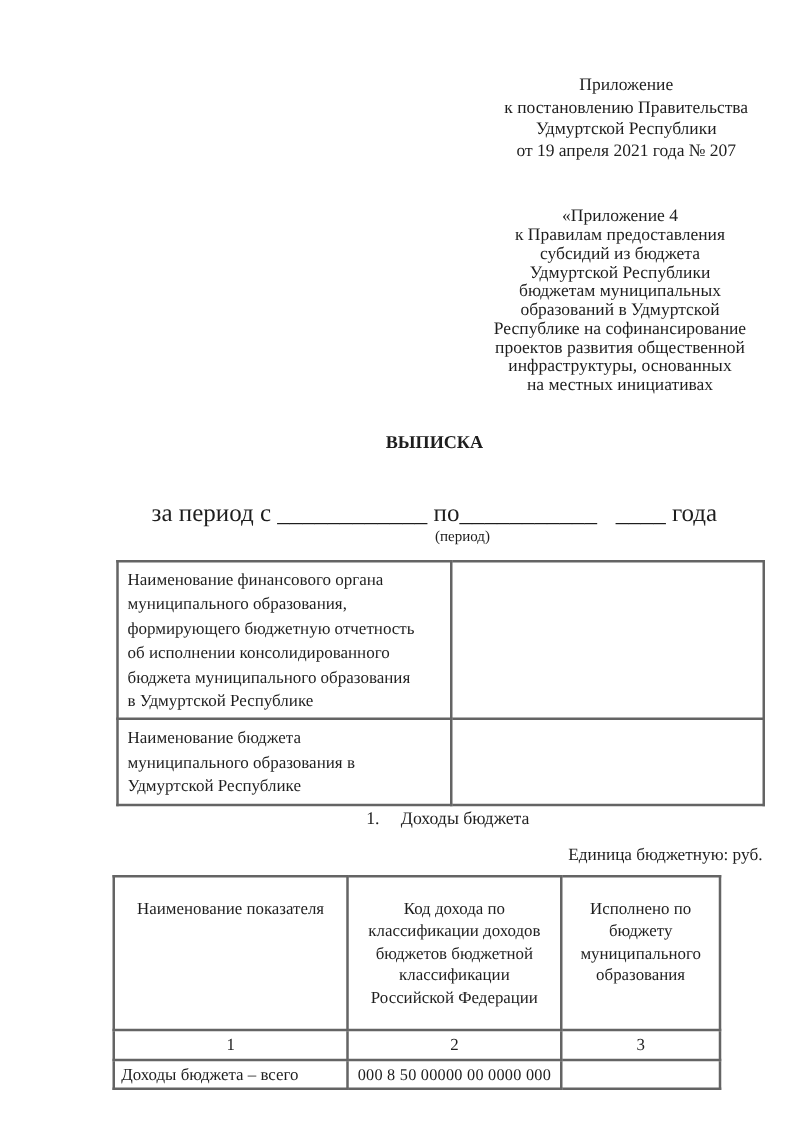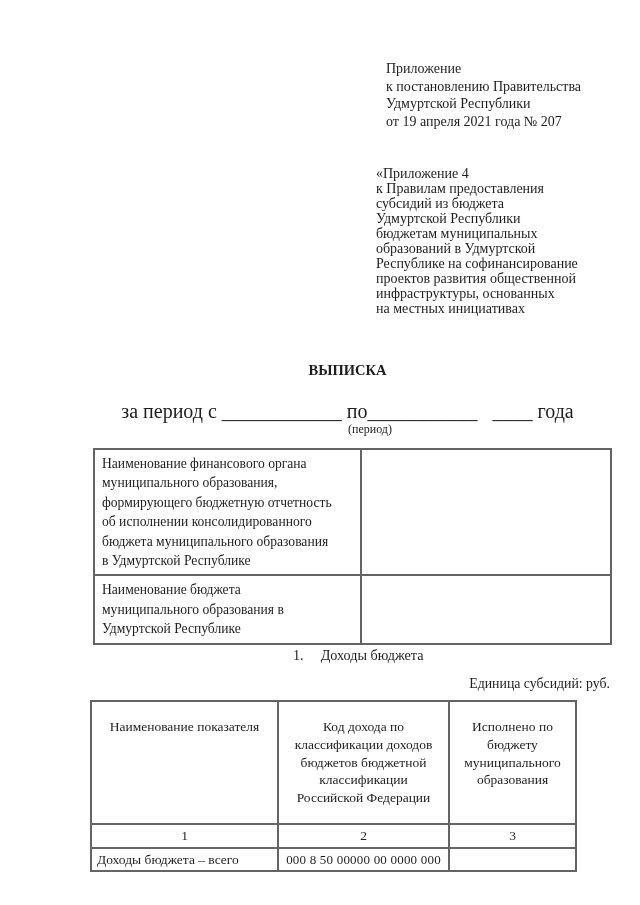--- a/index.html
+++ b/index.html
@@ -9,27 +9,28 @@
     margin:0 auto;
     background:#ffffff;
     font-family:"Liberation Serif","DejaVu Serif",serif;
     color:#1e1e1e;
     overflow:hidden;
   }
   .abs{position:absolute;}
   .pre{white-space:pre-line;}
 
   .hdr-block{
+    text-align:center;
     font-size:14px;
   }
   .b1{top:60px;left:386px;width:230px;line-height:17.6px;}
   .b2{top:166px;left:376px;width:240px;line-height:15px;}
 
   .title-line{left:93px;width:509px;text-align:center;font-weight:bold;font-size:14.5px;}
-  .t-main{top:362px;}
+  .t-main{top:346px;}
   .t-sub{top:380px;}
   .period-line{top:400px;left:93px;width:509px;text-align:center;font-size:20px;white-space:pre;}
   .period-caption{top:422px;left:348px;font-size:12px;}
 
   table{border-collapse:collapse;table-layout:fixed;}
   td{box-sizing:border-box;border:2px solid #646464;}
 
   .info-table{top:448px;left:93px;width:517px;font-size:13.6px;line-height:19.4px;}
   .info-table td{vertical-align:top;padding:4px 8px 4px 7px;font-family:Liberation Serif, serif;}
   .info-table .r1 td{height:118px;}
@@ -95,21 +96,21 @@
       <td></td>
     </tr>
   </tbody>
     </table>
 
   <div class="abs sec-heading">
     <span>1.</span>
     <span>Доходы бюджета</span>
   </div>
 
-  <div class="abs unit-note">Единица субсидий: руб.</div>
+  <div class="abs unit-note">Единица бюджетную: руб.</div>
 
   <table class="abs income-table">
     <colgroup>
         <col style="width:187px">
         <col style="width:171px">
         <col style="width:127px">
       </colgroup>
     <tbody>
         <tr class="hrow">
       <td class="pre">Наименование показателя</td>

